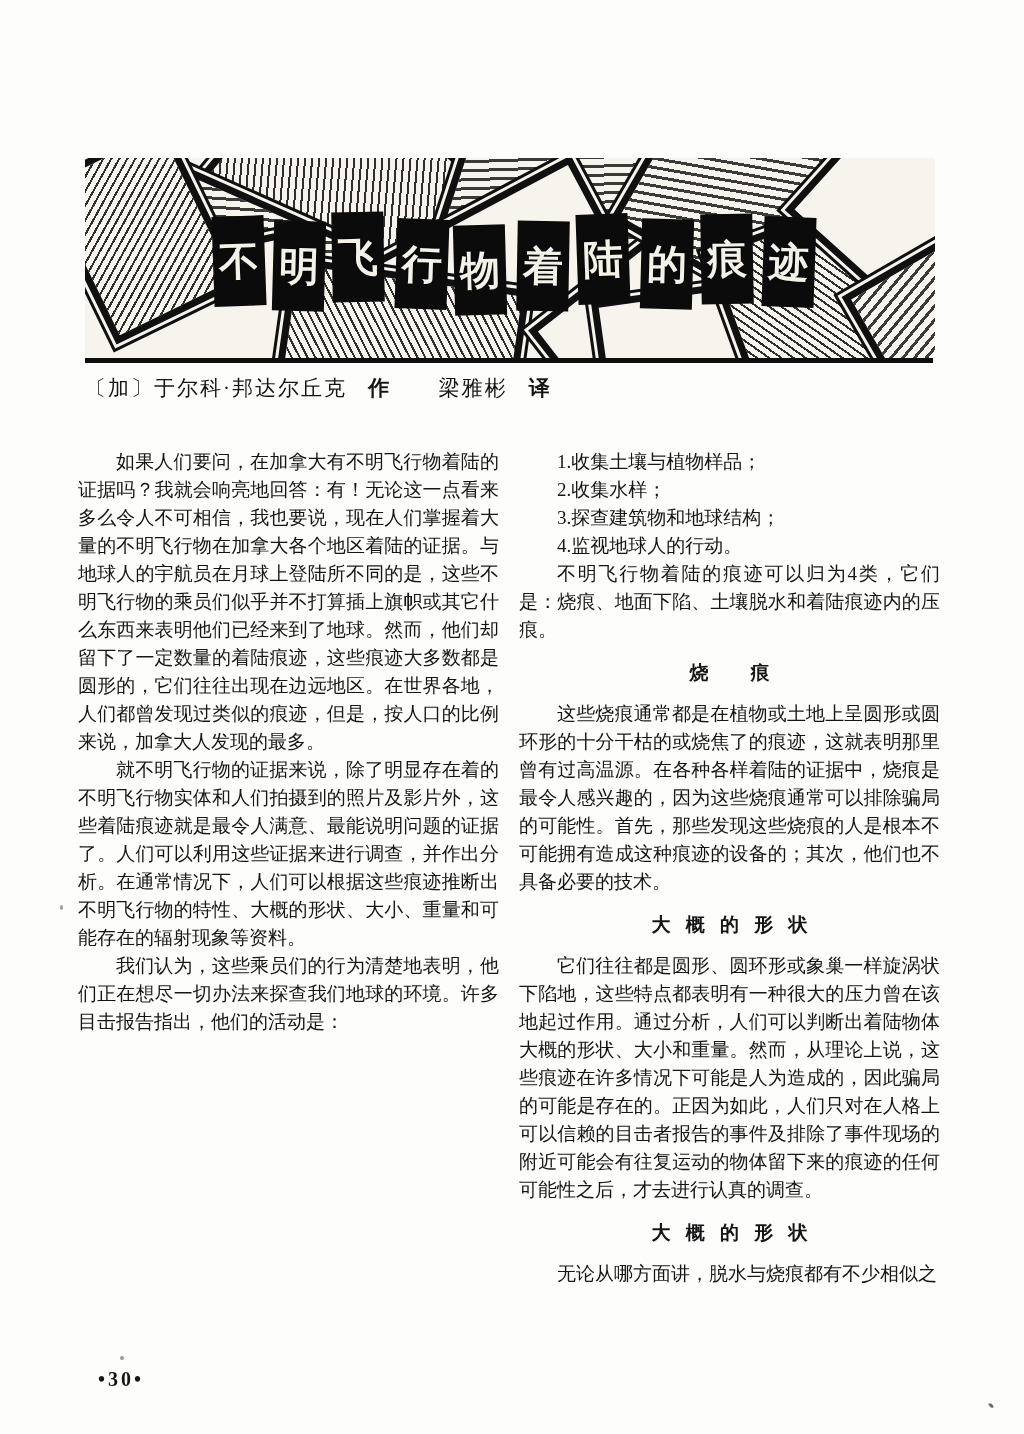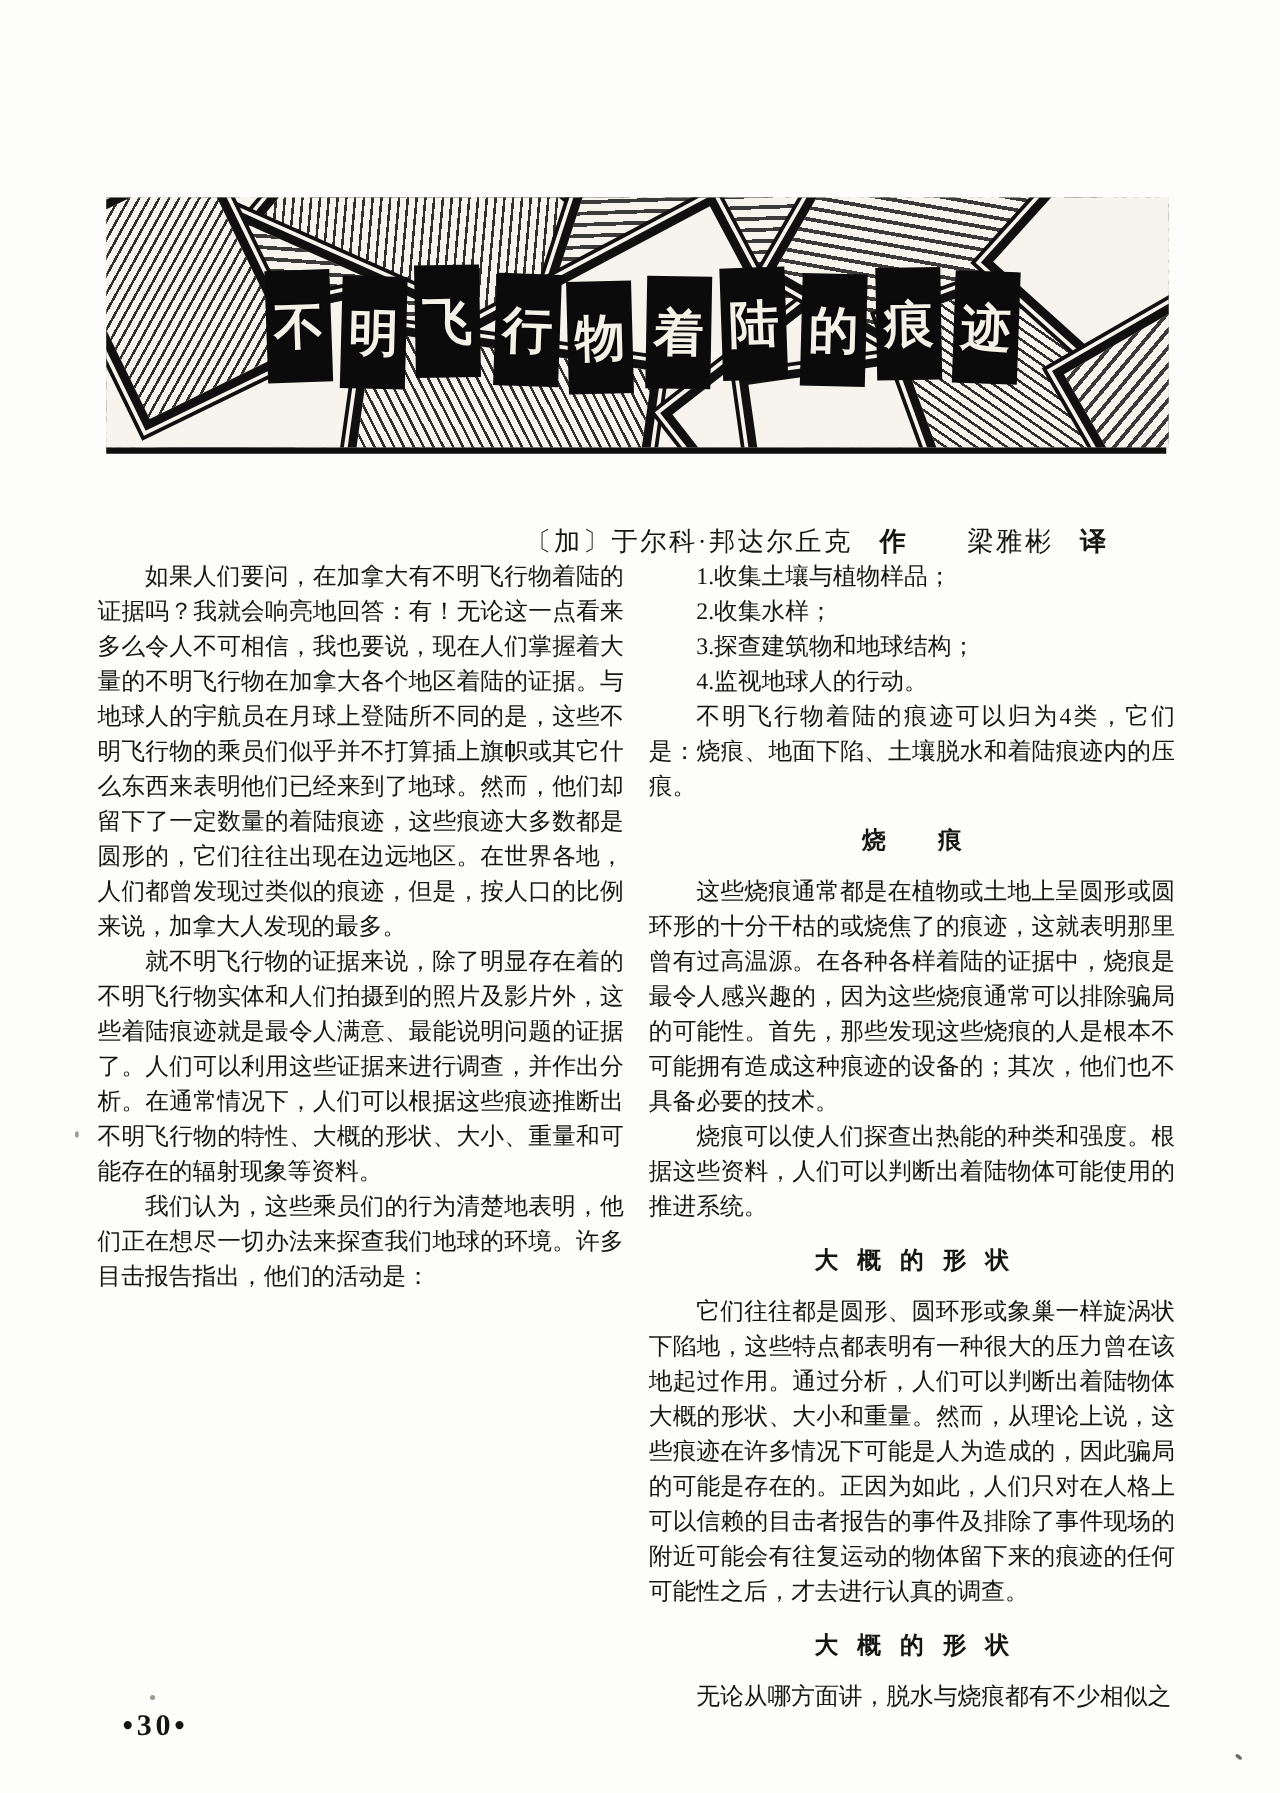--- a/index.html
+++ b/index.html
@@ -81,22 +81,22 @@
   .t10{ left:678px; top:59px; transform:rotate(2deg); }
 
   .header-rule {
     position:absolute; left:85px; top:358px;
     width:848px; height:5px; background:#0e0e0e;
   }
 
   
   .byline {
     position:absolute; left:85px; top:374px; width:850px;
-    text-align:right; padding-right:48px;
-    font-size:21px; letter-spacing:2px; white-space:nowrap;margin-top:45px;
+    padding-right:48px;
+    font-size:21px; letter-spacing:2px; white-space:nowrap;
   }
   .byline .role { font-weight:bold; margin-left:14px; }
   .byline .translator { margin-left:40px; }
 
   
   .columns {
     position:absolute; left:78px; top:448px;
     width:862px; display:flex; gap:20px;
   }
   .col { width:421px; font-size:19px; line-height:28px; text-align:justify; }
@@ -105,21 +105,21 @@
   .sec-heading {
     text-align:center; font-weight:bold; font-size:19px;
     margin:15px 0 13px;
   }
   .sp2 { letter-spacing:2.2em; padding-left:2.2em; }
   .sp4 { letter-spacing:0.8em; padding-left:0.8em; }
 
   
   .page-number {
     position:absolute; left:98px; top:1368px;
-    font-size:24px; font-weight:bold; letter-spacing:3px;
+    font-size:20px; font-weight:bold; letter-spacing:3px;
   }
 
   
   .speck { position:absolute; background:#9a9a92; border-radius:50%; }
   .s1 { left:120px; top:1356px; width:4px; height:4px; }
   .s2 { left:988px; top:1404px; width:6px; height:3px; transform:rotate(40deg); background:#6a6a62;}
   .s3 { left:60px; top:905px; width:3px; height:5px; }
 </style>
 </head>
 <body>
@@ -178,21 +178,20 @@
 
     <div class="col">
       <div class="list-line">1.收集土壤与植物样品；</div>
       <div class="list-line">2.收集水样；</div>
       <div class="list-line">3.探查建筑物和地球结构；</div>
       <div class="list-line">4.监视地球人的行动。</div>
       <p>不明飞行物着陆的痕迹可以归为4类，它们是：烧痕、地面下陷、土壤脱水和着陆痕迹内的压痕。</p>
 
       <div class="sec-heading sp2">烧痕</div>
       <p>这些烧痕通常都是在植物或土地上呈圆形或圆环形的十分干枯的或烧焦了的痕迹，这就表明那里曾有过高温源。在各种各样着陆的证据中，烧痕是最令人感兴趣的，因为这些烧痕通常可以排除骗局的可能性。首先，那些发现这些烧痕的人是根本不可能拥有造成这种痕迹的设备的；其次，他们也不具备必要的技术。</p>
-      <p>烧痕可以使人们探查出热能的种类和强度。根据这些资料，人们可以判断出着陆物体可能使用的推进系统。</p>
 
       <div class="sec-heading sp4">大概的形状</div>
       <p>它们往往都是圆形、圆环形或象巢一样旋涡状下陷地，这些特点都表明有一种很大的压力曾在该地起过作用。通过分析，人们可以判断出着陆物体大概的形状、大小和重量。然而，从理论上说，这些痕迹在许多情况下可能是人为造成的，因此骗局的可能是存在的。正因为如此，人们只对在人格上可以信赖的目击者报告的事件及排除了事件现场的附近可能会有往复运动的物体留下来的痕迹的任何可能性之后，才去进行认真的调查。</p>
 
       <div class="sec-heading sp4">大概的形状</div>
       <p>无论从哪方面讲，脱水与烧痕都有不少相似之</p>
     </div>
 
   </div>
 

